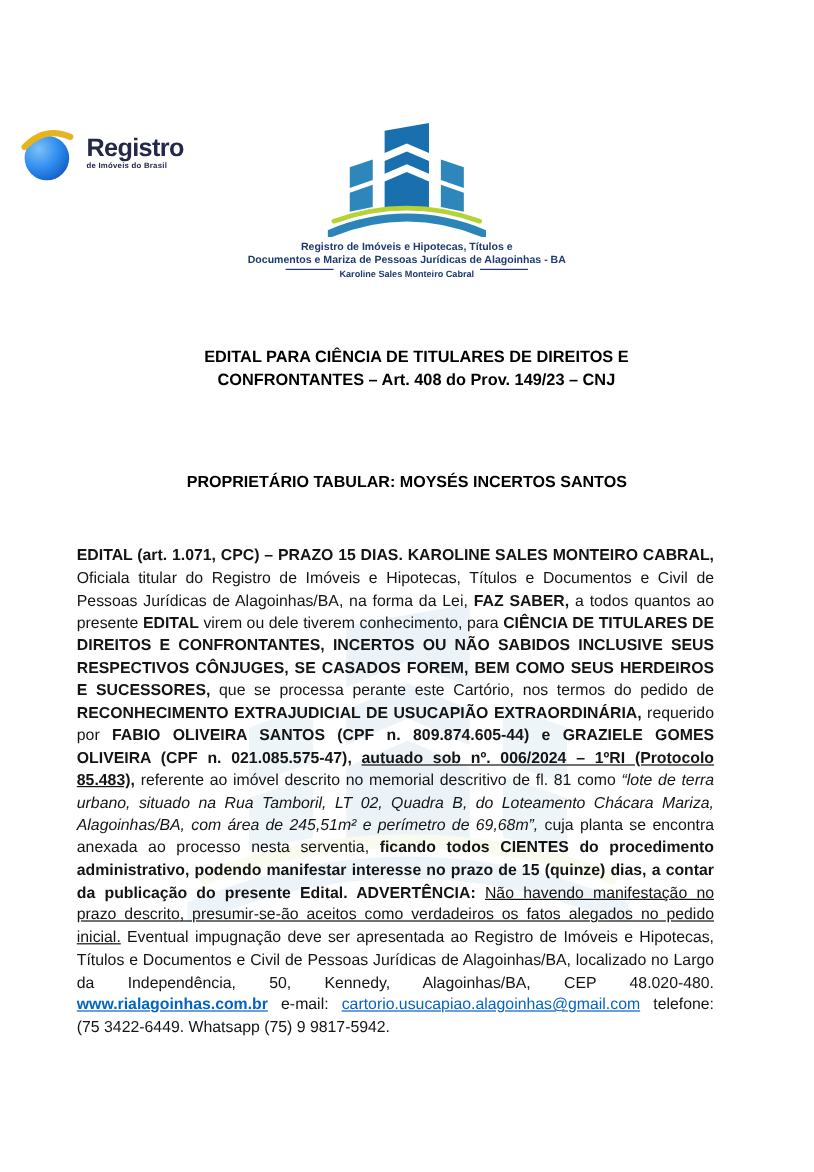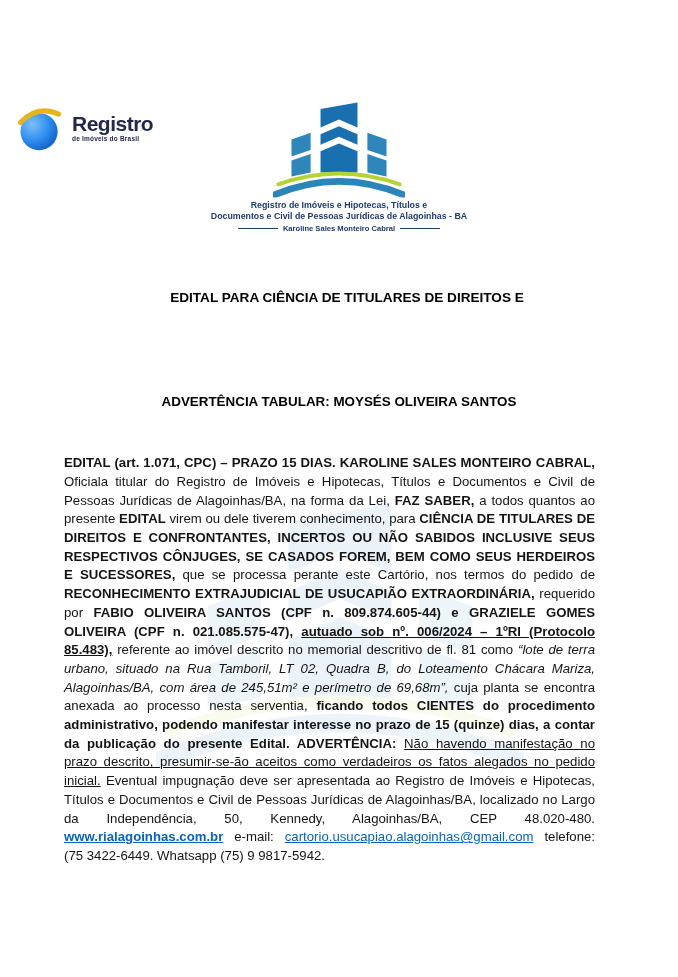--- a/index.html
+++ b/index.html
@@ -30,21 +30,21 @@
     position: absolute; left: 0; right: 0; top: 98px;
     display: flex; flex-direction: column; align-items: center;
   }
   .office-caption {
     margin-top: 2px;
     text-align: center; color: #1f3a6e; font-weight: bold;
     font-size: 8.8px; line-height: 11px;
   }
   .officer-line {
     margin-top: 2px;
-    display: flex; align-items: center;
+    display: flex; 
     color: #1f3a6e; font-weight: bold; font-size: 7.6px;
   }
   .officer-line::before, .officer-line::after {
     content: ""; display: inline-block; width: 40px; height: 1px;
     background: #1f3a6e; margin: 0 5px;
   }
 
   
   .doc-title {
     position: absolute; top: 288px; left: 76px; right: 60px;
@@ -118,34 +118,35 @@
       <span class="brand-subtitle">de Imóveis do Brasil</span>
     </div>
   </div>
 
   <div class="office-logo">
     <svg width="132" height="100" viewBox="0 0 200 150">
       <use href="#bldg"></use>
     </svg>
     <div class="office-caption">
       <div>Registro de Imóveis e Hipotecas, Títulos e</div>
-      <div>Documentos e Civil de Pessoas Jurídicas de Alagoinhas - BA</div>
+      <div>Documentos e Mariza de Pessoas Jurídicas de Alagoinhas - BA</div>
     </div>
     <div class="officer-line">
       <span>Karoline Sales Monteiro Cabral</span>
     </div>
   </div>
 
   <svg class="watermark" viewBox="0 0 200 150">
     <use href="#bldg"></use>
   </svg>
 
   <div class="doc-title">
     <div>EDITAL PARA CIÊNCIA DE TITULARES DE DIREITOS E</div>
+    <div>CONFRONTANTES – Art. 408 do Prov. 149/23 – CNJ</div>
   </div>
 
-  <div class="owner-heading">ADVERTÊNCIA TABULAR: MOYSÉS OLIVEIRA SANTOS</div>
+  <div class="owner-heading">PROPRIETÁRIO TABULAR: MOYSÉS INCERTOS SANTOS</div>
 
   <div class="body-wrap">
     <p class="edital-body"><span class="b">EDITAL (art. 1.071, CPC) – PRAZO 15 DIAS. KAROLINE SALES MONTEIRO CABRAL,</span><span> Oficiala titular do Registro de Imóveis e Hipotecas, Títulos e Documentos e Civil de Pessoas Jurídicas de Alagoinhas/BA, na forma da Lei, </span><span class="b">FAZ SABER,</span><span> a todos quantos ao presente </span><span class="b">EDITAL</span><span> virem ou dele tiverem conhecimento, para </span><span class="b">CIÊNCIA DE TITULARES DE DIREITOS E CONFRONTANTES, INCERTOS OU NÃO SABIDOS INCLUSIVE SEUS RESPECTIVOS CÔNJUGES, SE CASADOS FOREM, BEM COMO SEUS HERDEIROS E SUCESSORES,</span><span> que se processa perante este Cartório, nos termos do pedido de </span><span class="b">RECONHECIMENTO EXTRAJUDICIAL DE USUCAPIÃO EXTRAORDINÁRIA,</span><span> requerido por </span><span class="b">FABIO OLIVEIRA SANTOS (CPF n. 809.874.605-44) e GRAZIELE GOMES OLIVEIRA (CPF n. 021.085.575-47), </span><span class="b u">autuado sob nº. 006/2024 – 1ºRI (Protocolo 85.483),</span><span> referente ao imóvel descrito no memorial descritivo de fl. 81 como </span><span class="i">“lote de terra urbano, situado na Rua Tamboril, LT 02, Quadra B, do Loteamento Chácara Mariza, Alagoinhas/BA, com área de 245,51m² e perímetro de 69,68m”,</span><span> cuja planta se encontra anexada ao processo nesta serventia, </span><span class="b">ficando todos CIENTES do procedimento administrativo, podendo manifestar interesse no prazo de 15 (quinze) dias, a contar da publicação do presente Edital. ADVERTÊNCIA: </span><span class="u">Não havendo manifestação no prazo descrito, presumir-se-ão aceitos como verdadeiros os fatos alegados no pedido inicial.</span><span> Eventual impugnação deve ser apresentada ao Registro de Imóveis e Hipotecas, Títulos e Documentos e Civil de Pessoas Jurídicas de Alagoinhas/BA, localizado no Largo da Independência, 50, Kennedy, Alagoinhas/BA, CEP 48.020-480. </span><a class="b link" href="#">www.rialagoinhas.com.br</a><span>  e-mail:  </span><a class="link" href="#">cartorio.usucapiao.alagoinhas@gmail.com</a><span> telefone: (75 3422-6449. Whatsapp (75) 9 9817-5942.</span></p>
   </div>
 
 </div>
 
 </body></html>

